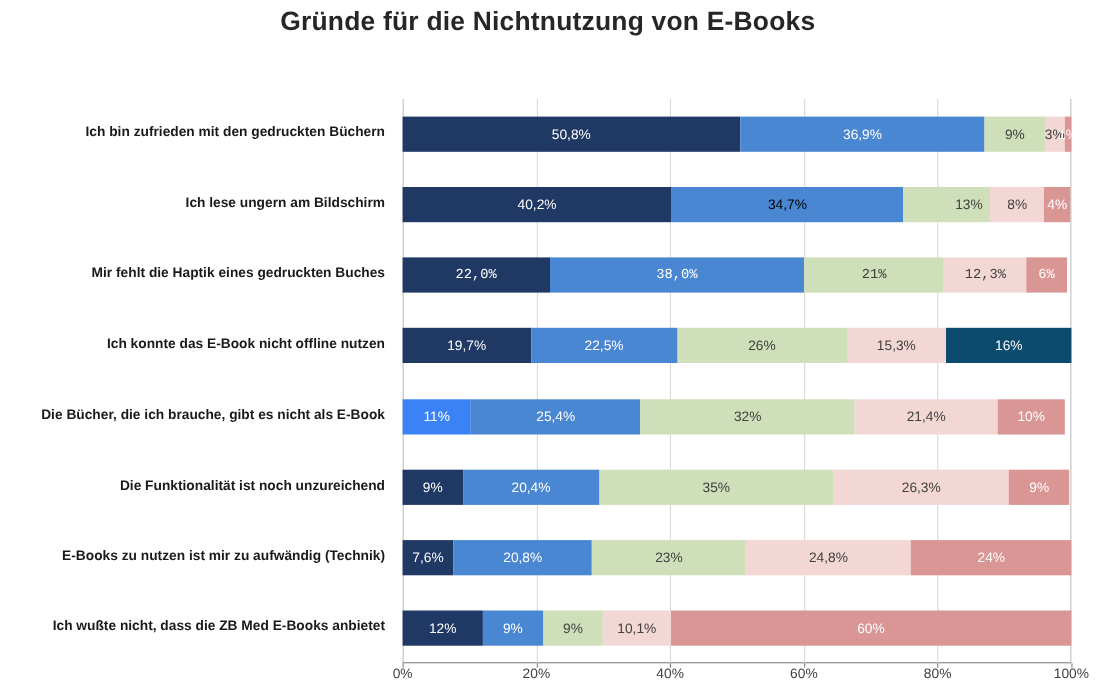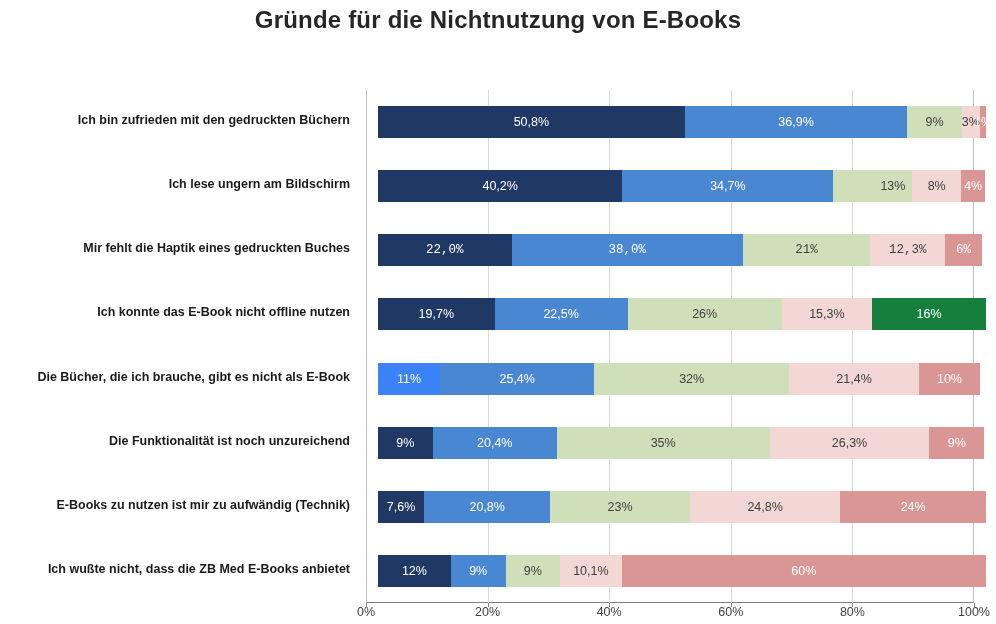--- a/index.html
+++ b/index.html
@@ -54,21 +54,20 @@
   .rows {
     position: absolute;
     left: 0; top: 0; right: 0; bottom: 0;
   }
   .row {
     position: absolute;
     left: 0;
     width: 100%;
     display: flex;
     box-sizing: border-box;
-    margin-left: 12px;
   }
   .seg {
     height: 100%;
     display: flex;
     align-items: center;
     justify-content: center;
     font-size: 12.5px;
     overflow: hidden;
     white-space: nowrap;
     box-sizing: border-box;
@@ -152,21 +151,21 @@
             <span>3%</span>
           </div>
           <div class="seg" style="width: 6.08px; background: rgb(217, 150, 148); color: rgb(255, 255, 255); overflow: visible;">
             <span>1%</span>
           </div>
         </div>
         <div class="row" style="height: 32px; top: 80.1875px;">
           <div class="seg" style="width: 244.416px; background: rgb(31, 56, 100); color: rgb(255, 255, 255);">
             <span>40,2%</span>
           </div>
-          <div class="seg" style="width: 210.976px; background: rgb(74, 135, 211); color: #ffffff;">
+          <div class="seg" style="width: 210.976px; background: rgb(74, 135, 211); color: #000000;">
             <span>34,7%</span>
           </div>
           <div class="seg" style="width: 79.04px; background: rgb(207, 223, 185); color: rgb(64, 64, 64); padding-left: 40px;">
             <span>13%</span>
           </div>
           <div class="seg" style="width: 48.64px; background: rgb(242, 215, 213); color: rgb(64, 64, 64);">
             <span>8%</span>
           </div>
           <div class="seg" style="width: 24.32px; background: rgb(217, 150, 148); color: rgb(255, 255, 255);">
             <span>4%</span>
@@ -195,21 +194,21 @@
           </div>
           <div class="seg" style="width: 136.8px; background: rgb(74, 135, 211); color: rgb(255, 255, 255);">
             <span>22,5%</span>
           </div>
           <div class="seg" style="width: 158.08px; background: rgb(207, 223, 185); color: rgb(64, 64, 64);">
             <span>26%</span>
           </div>
           <div class="seg" style="width: 93.024px; background: rgb(242, 215, 213); color: rgb(64, 64, 64);">
             <span>15,3%</span>
           </div>
-          <div class="seg" style="width: 117px; background: #15803d; color: rgb(255, 255, 255);">
+          <div class="seg" style="width: 117px; background: #0c4a6e; color: rgb(255, 255, 255);">
             <span>16%</span>
           </div>
         </div>
         <div class="row" style="height: 32px; top: 272.562px;">
           <div class="seg" style="width: 62px; background: #3b82f6; color: rgb(255, 255, 255);">
             <span>11%</span>
           </div>
           <div class="seg" style="width: 154.432px; background: rgb(74, 135, 211); color: rgb(255, 255, 255);">
             <span>25,4%</span>
           </div>

